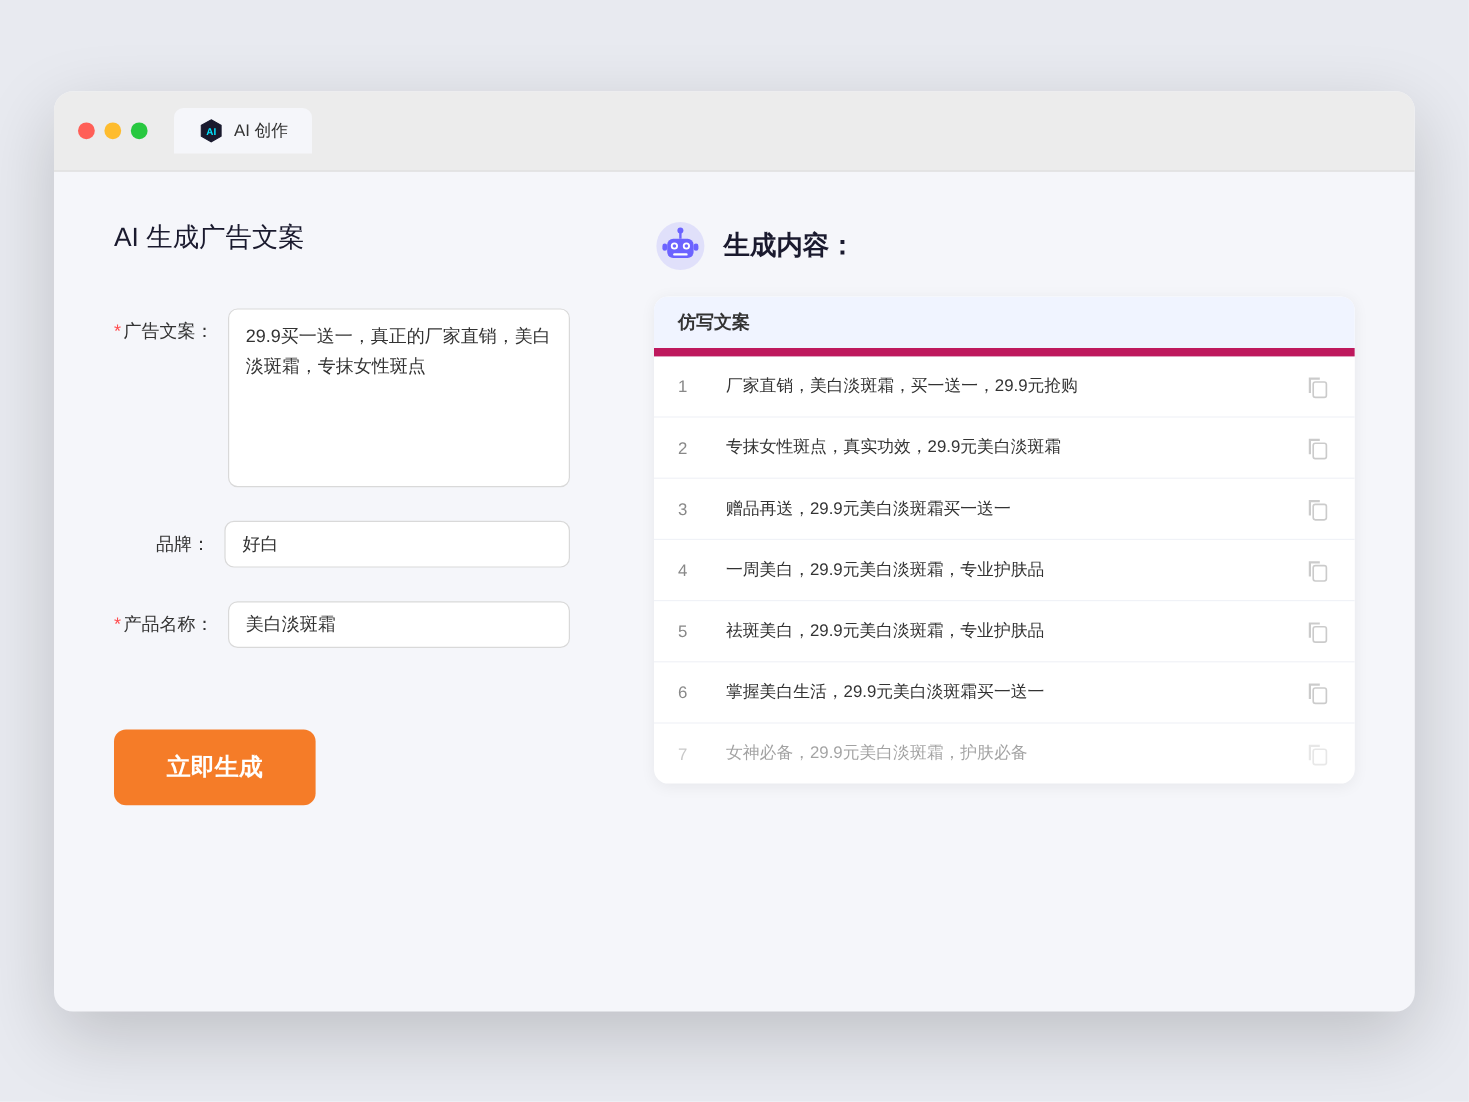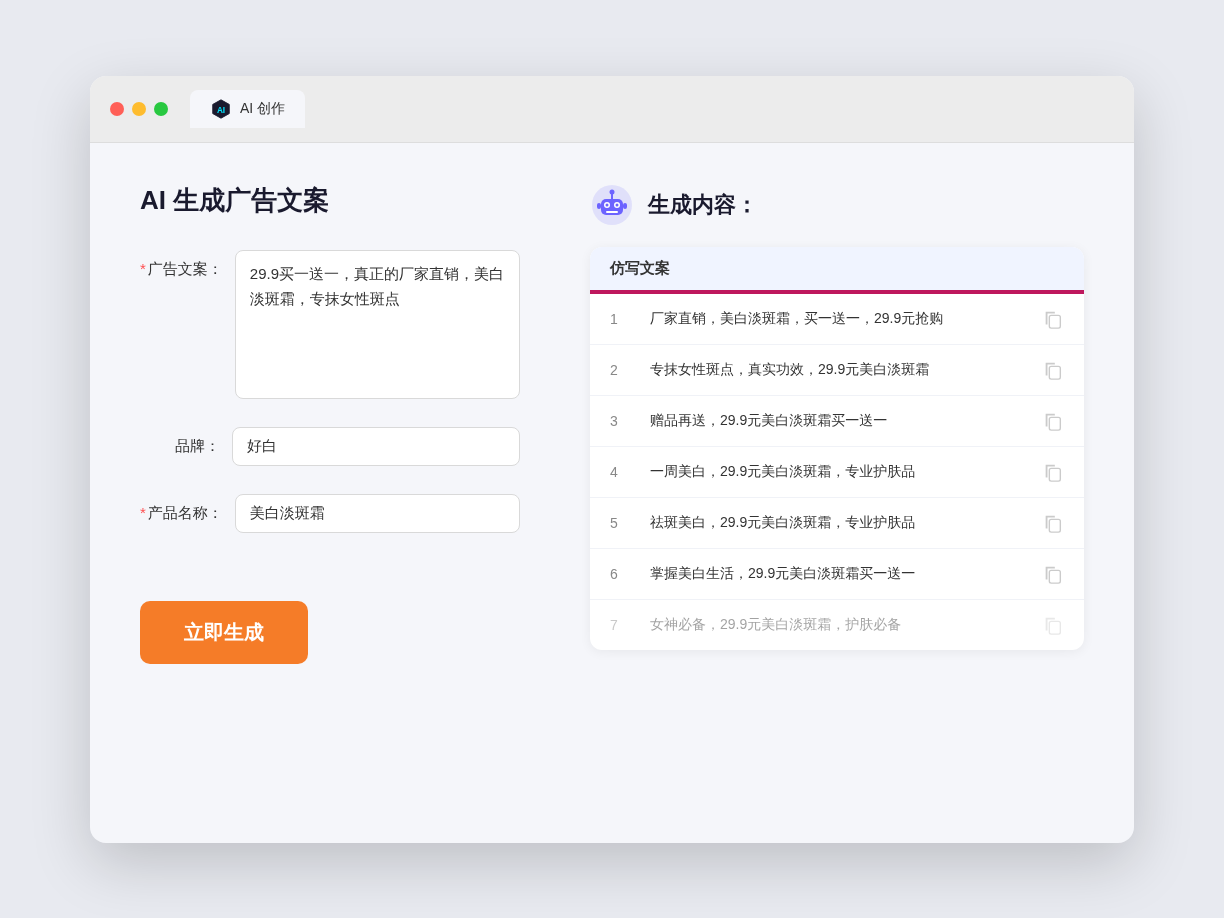--- a/index.html
+++ b/index.html
@@ -5,21 +5,21 @@
     * { box-sizing: border-box; margin: 0; padding: 0; }
     body {
       background: #e8eaf0;
       display: flex;
       align-items: center;
       justify-content: center;
       min-height: 918px;
       font-family: -apple-system, 'PingFang SC', 'Microsoft YaHei', sans-serif;
     }
     .browser-window {
-      width: 1044px;
+      width: 1134px;
       background: #f5f6fa;
       border-radius: 16px;
       box-shadow: 0 20px 60px rgba(0,0,0,0.18);
       overflow: hidden;
     }
     .title-bar {
       background: #ececec;
       padding: 14px 20px;
       display: flex;
       align-items: center;
@@ -57,24 +57,24 @@
       display: flex;
       padding: 40px 50px;
       gap: 60px;
       min-height: 700px;
     }
     
     .left-panel {
       flex: 0 0 380px;
     }
     .page-title {
-      font-size: 26px;
-      font-weight: 700;
+      font-size: 22px;
+      font-weight: 400;
       color: #1a1a2e;
-      margin-bottom: 32px;
+      margin-bottom: 44px;
     }
     .form-row {
       display: flex;
       align-items: flex-start;
       margin-bottom: 28px;
       gap: 12px;
     }
     .form-label {
       font-size: 15px;
       color: #333;
@@ -143,21 +143,21 @@
       border-radius: 12px;
       overflow: hidden;
       box-shadow: 0 2px 12px rgba(0,0,0,0.06);
     }
     .table-header {
       background: #f0f4ff;
       padding: 12px 20px;
       font-size: 15px;
       font-weight: 600;
       color: #333;
-      border-bottom: 4px solid #be185d;
+      border-bottom: 7px solid #be185d;
     }
     .result-item {
       display: flex;
       align-items: center;
       padding: 14px 20px;
       border-bottom: 1px solid #f0f2f7;
       gap: 16px;
     }
     .result-item:last-child {
       border-bottom: none;

